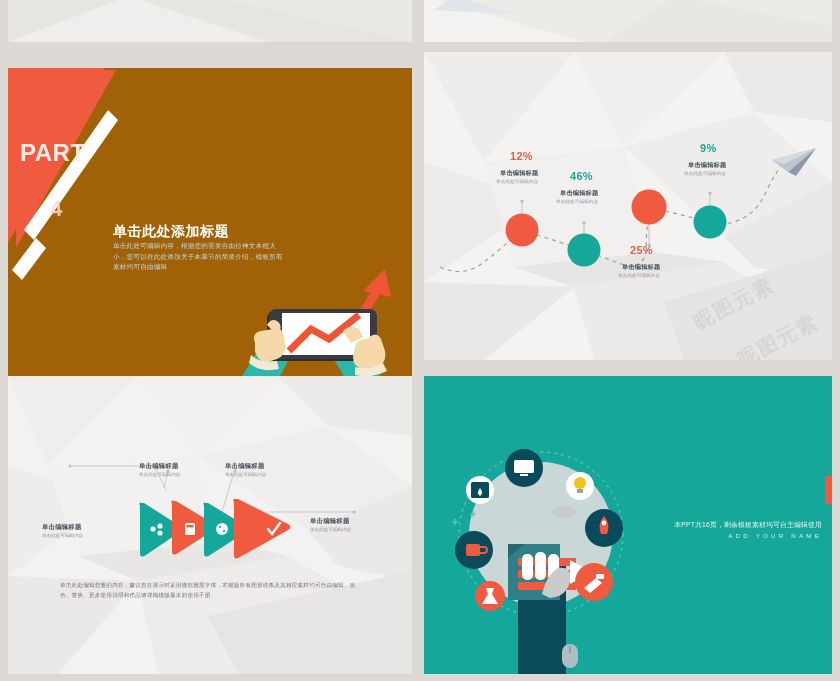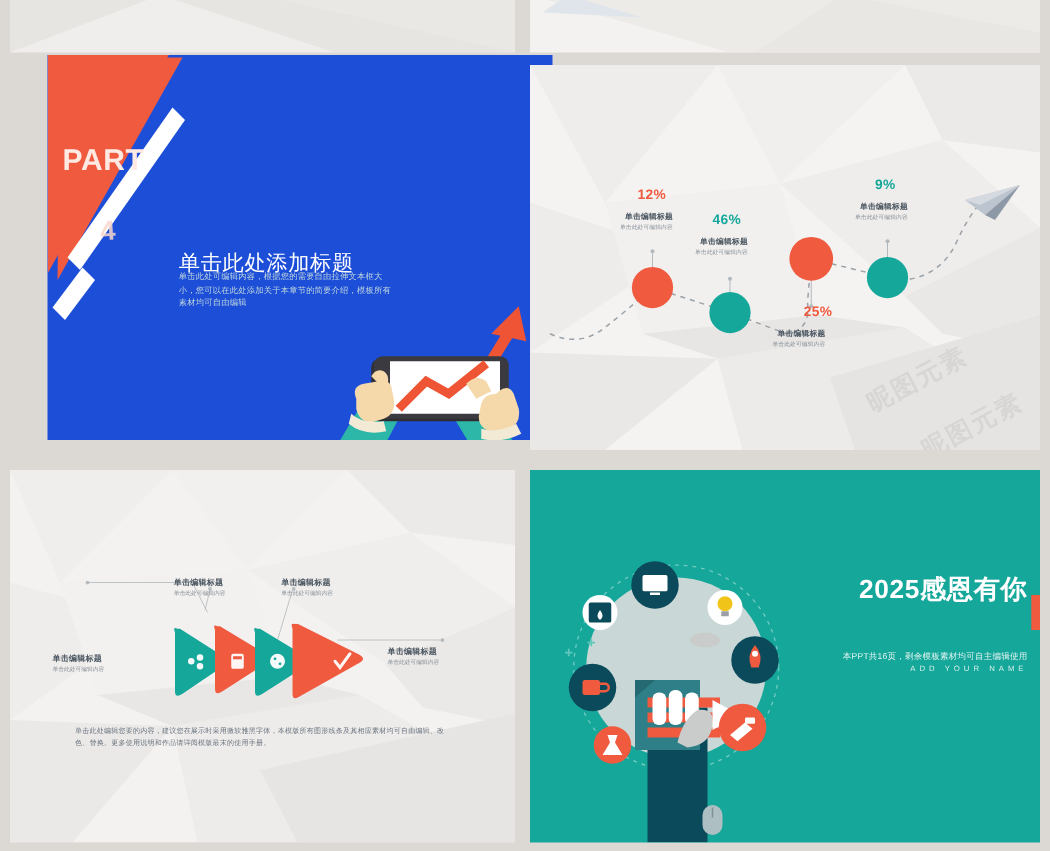--- a/index.html
+++ b/index.html
@@ -15,34 +15,34 @@
   .slide{position:absolute;overflow:hidden;}
   .poly-bg{position:absolute;left:0;top:0;width:100%;height:100%;
     background:#f2f1ef;overflow:hidden;}
   .poly-bg svg{position:absolute;left:0;top:0;width:100%;height:100%;}
 
   
   #slide-top-partial{left:8px;top:-4px;width:404px;height:46px;background:#e4e2df;}
   #slide-top-partial2{left:424px;top:-4px;width:408px;height:46px;background:#eceae7;}
 
   
-  #slide-part4{left:8px;top:44px;width:404px;height:308px;background:#1d4ed8;margin-left:30px;}
+  #slide-part4{left:8px;top:68px;width:404px;height:308px;background:#a16207;}
   #slide-part4 .tri-shape{position:absolute;left:0;top:0;}
   .part-label{
     position:absolute;left:12px;top:72px;width:66px;
     color:#ffe9e3;font-size:24px;font-weight:700;line-height:26px;
     letter-spacing:0.5px;
   }
   .part-num{
     position:absolute;left:42px;top:128px;
     color:#f7d7cd;font-size:22px;font-weight:700;
     transform:rotate(-4deg);opacity:.85;
   }
   .s1-title{position:absolute;left:105px;top:155px;color:#ffffff;
-    font-size:17px;font-weight:400;letter-spacing:.5px;}
+    font-size:14px;font-weight:700;letter-spacing:.5px;}
   .s1-body{position:absolute;left:105px;top:173px;width:175px;
     color:#bfd7dd;font-size:6.6px;line-height:10.5px;letter-spacing:.2px;}
 
   
   .tablet-wrap{position:absolute;left:225px;top:195px;width:180px;height:115px;}
 
   
   #slide-chart{left:424px;top:52px;width:408px;height:308px;}
   .chart-area{position:absolute;left:0;top:0;width:100%;height:100%;}
   .pct{position:absolute;font-size:11px;font-weight:700;letter-spacing:.3px;}
@@ -190,21 +190,21 @@
     </div>
 
     <div class="pct" style="left:86px;top:98px;color:#f05a3f;">12%</div>
     <div class="pt-title" style="left:76px;top:117px;">单击编辑标题</div>
     <div class="pt-sub" style="left:72px;top:127px;">单击此处可编辑内容</div>
 
     <div class="pct" style="left:146px;top:118px;color:#16a79b;">46%</div>
     <div class="pt-title" style="left:136px;top:137px;">单击编辑标题</div>
     <div class="pt-sub" style="left:132px;top:147px;">单击此处可编辑内容</div>
 
-    <div class="pct" style="left:219px;top:192px;color:#f05a3f;">25%</div>
+    <div class="pct" style="left:206px;top:192px;color:#f05a3f;">25%</div>
     <div class="pt-title" style="left:198px;top:211px;">单击编辑标题</div>
     <div class="pt-sub" style="left:194px;top:221px;">单击此处可编辑内容</div>
 
     <div class="pct" style="left:276px;top:90px;color:#16a79b;">9%</div>
     <div class="pt-title" style="left:264px;top:109px;">单击编辑标题</div>
     <div class="pt-sub" style="left:260px;top:119px;">单击此处可编辑内容</div>
 
     <div class="wm" style="right:10px;bottom:6px;">昵图元素</div>
   </div>
 
@@ -334,20 +334,19 @@
         <g stroke="#5ec7bb" stroke-width="1.4">
           <line x1="6" y1="96" x2="12" y2="96"></line>
             <line x1="9" y1="93" x2="9" y2="99"></line>
           <line x1="24" y1="88" x2="30" y2="88"></line>
             <line x1="27" y1="85" x2="27" y2="91"></line>
         </g>
       </svg>
     </div>
 
     <div class="s4-title">
-      <div>2025感恩有你</div>
     </div>
     <div class="s4-sub">本PPT共16页，剩余模板素材均可自主编辑使用</div>
     <div class="s4-name">ADD YOUR NAME</div>
   </div>
 
   <div class="wm" style="left:690px;top:290px;">昵图元素</div>
 </div>
 
 </body></html>

